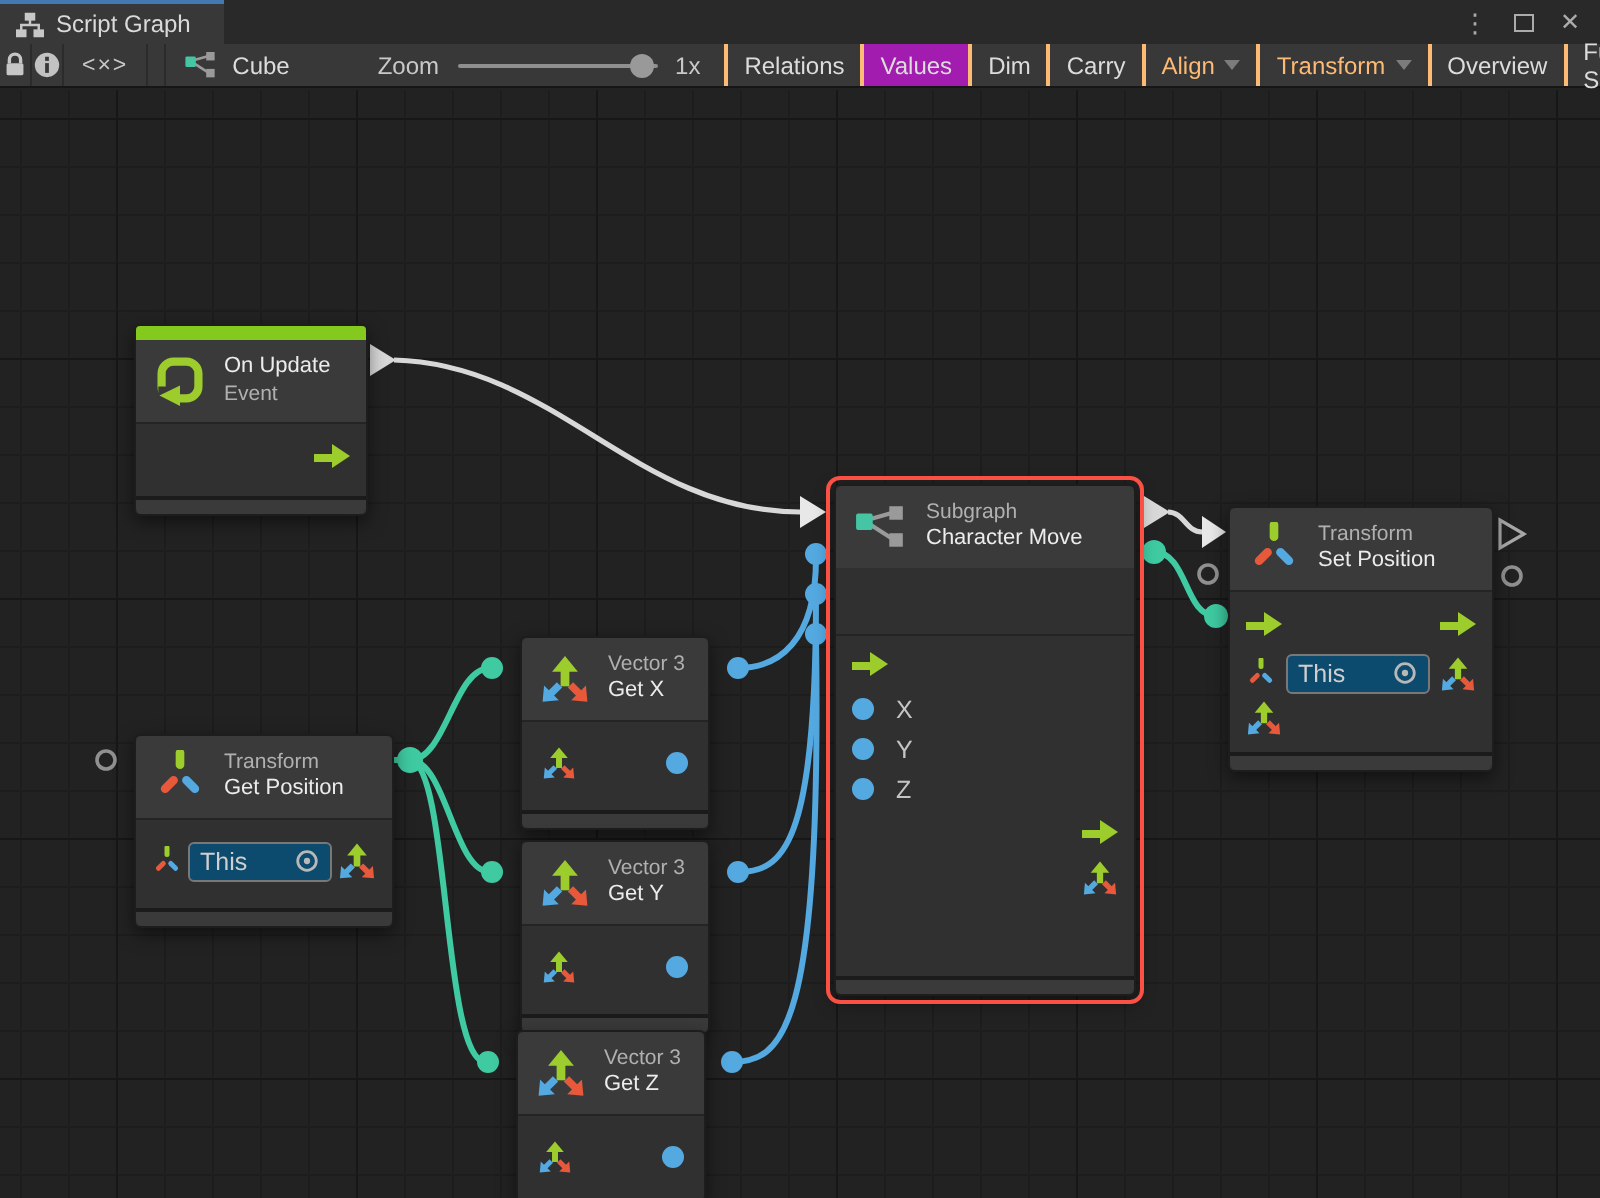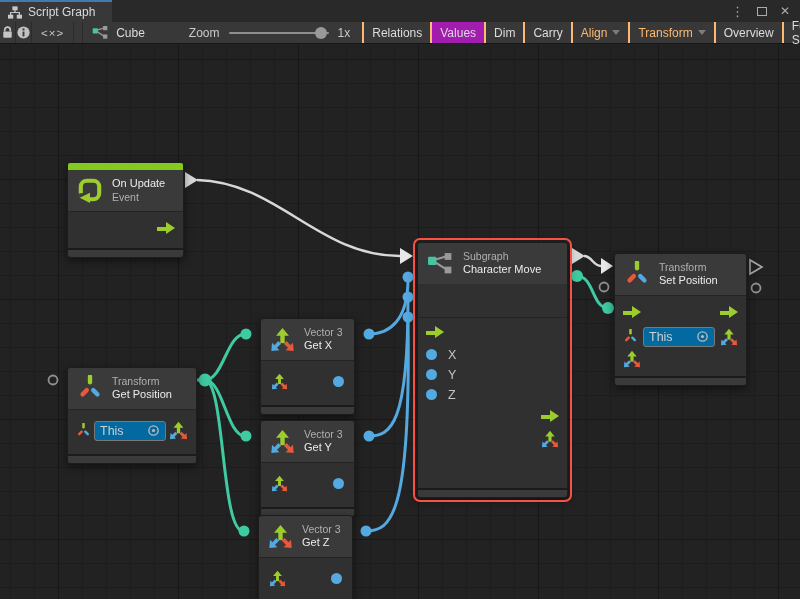--- a/index.html
+++ b/index.html
@@ -69,21 +69,21 @@
   .node-body{border-top:1px solid #242424;padding:5px 8px;display:flex;flex-direction:column;flex:1;}
   .node-footer{height:9px;background:var(--node-head);border-top:2px solid #1b1b1b;border-radius:0 0 3px 3px;margin-top:2px;}
   .flow-arrow{position:relative;width:18px;height:13px;flex:none;}
   .flow-arrow::before{content:"";position:absolute;left:0;top:4.5px;width:9px;height:4px;background:var(--lime);}
   .flow-arrow::after{content:"";position:absolute;left:9px;top:0;border-left:9px solid var(--lime);border-top:6.5px solid transparent;border-bottom:6.5px solid transparent;}
   .row{display:flex;align-items:center;}
   .row.space{justify-content:space-between;}
   .h24{height:24px;}.h20{height:20px;}.h32{height:32px;}
   .port-dot{width:11px;height:11px;border-radius:50%;background:var(--blue);flex:none;}
   .port-label{font-size:12.5px;color:#c4c4c4;margin-left:11px;}
-  .this-field{display:flex;align-items:center;height:20px;background:#0369a1;border:1px solid #787878;border-radius:3px;padding:0 5px;gap:3px;}
+  .this-field{display:flex;align-items:center;height:20px;background:#0c4a6e;border:1px solid #787878;border-radius:3px;padding:0 5px;gap:3px;}
   .this-input{width:44px;background:transparent;border:none;outline:none;color:#cfcfcf;font-size:12.5px;}
   .cm-body{display:flex;justify-content:space-between;padding:3px 8px 4px;}
   .col{display:flex;flex-direction:column;}
   .col.right{align-items:flex-end;}
 </style>
 </head>
 <body>
 
 <div class="app">
 

